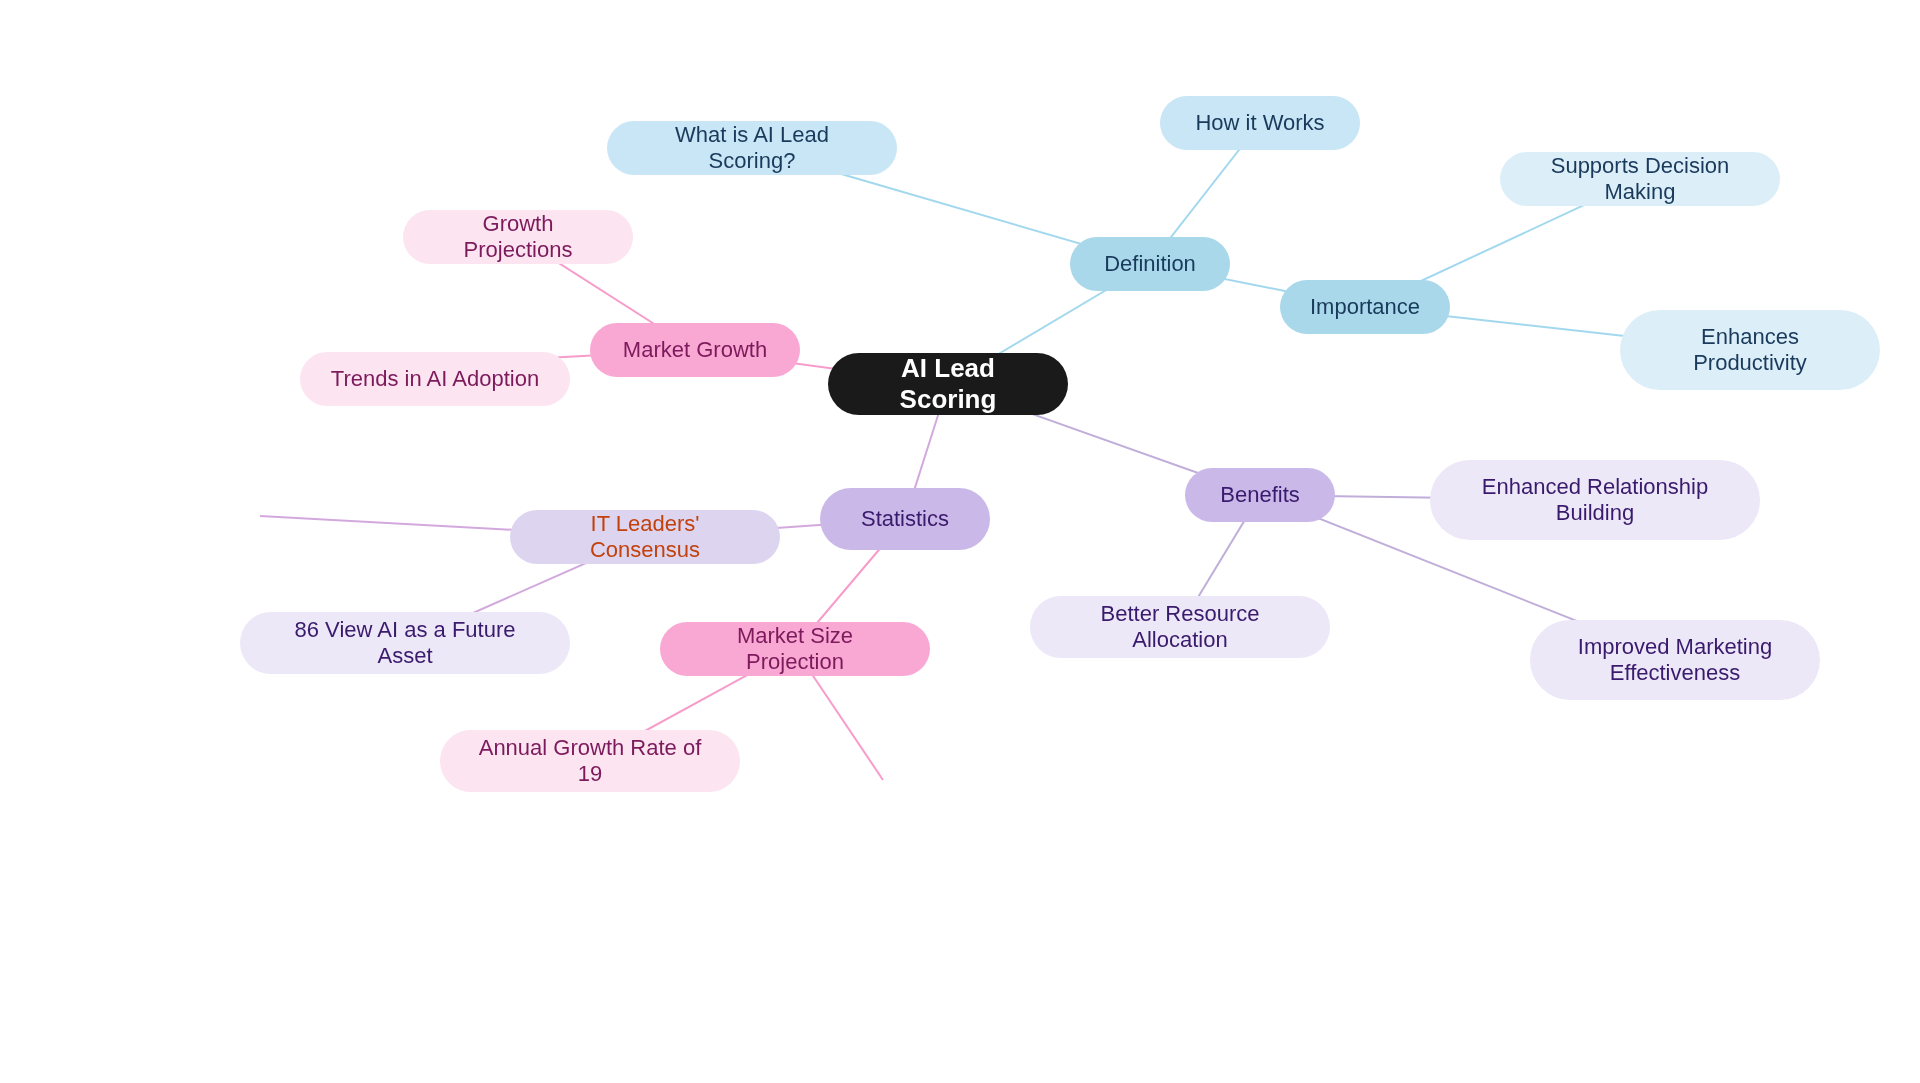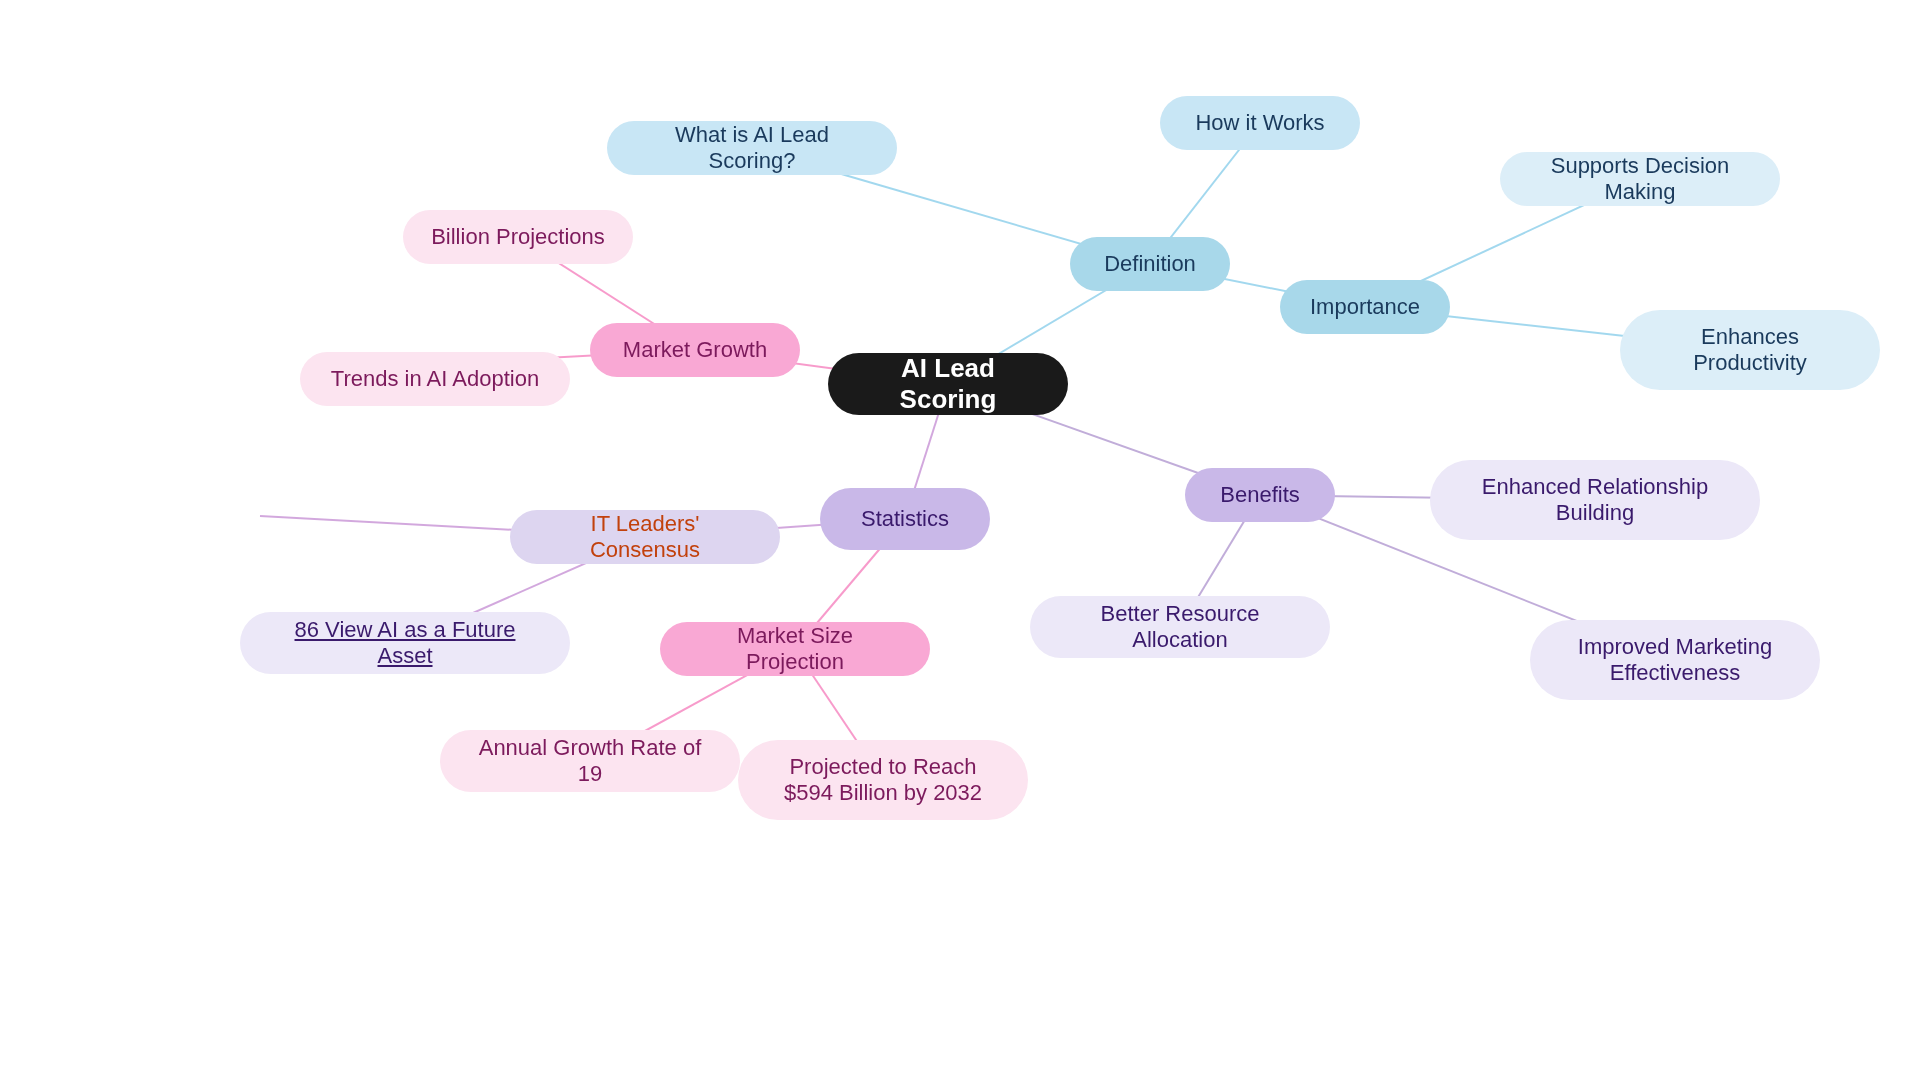--- a/index.html
+++ b/index.html
@@ -112,25 +112,24 @@
       <line x1="795" y1="649" x2="883" y2="780" stroke="#f472b6" stroke-width="2" opacity="0.7"></line>
     </svg>
 <div class="node node-center" style="left: 828px; top: 353px; width: 240px; height: 62px;">AI Lead Scoring</div>
     <div class="node node-blue-medium" style="left: 1070px; top: 237px; width: 160px; height: 54px;">Definition</div>
     <div class="node node-blue-light" style="left: 1160px; top: 96px; width: 200px; height: 54px;">How it Works</div>
     <div class="node node-blue-light" style="left: 607px; top: 121px; width: 290px; height: 54px;">What is AI Lead Scoring?</div>
     <div class="node node-blue-medium" style="left: 1280px; top: 280px; width: 170px; height: 54px;">Importance</div>
     <div class="node node-blue-lighter" style="left: 1500px; top: 152px; width: 280px; height: 54px;">Supports Decision Making</div>
     <div class="node node-blue-lighter" style="left: 1620px; top: 310px; width: 260px; height: 80px;">Enhances Productivity</div>
     <div class="node node-pink" style="left: 590px; top: 323px; width: 210px; height: 54px;">Market Growth</div>
-    <div class="node node-pink-light" style="left: 403px; top: 210px; width: 230px; height: 54px;">Billion Projections</div>
+    <div class="node node-pink-light" style="left: 403px; top: 210px; width: 230px; height: 54px;">Growth Projections</div>
     <div class="node node-pink-light" style="left: 300px; top: 337px; width: 270px; height: 54px; margin-top: 15px;">Trends in AI Adoption</div>
     <div class="node node-purple" style="left: 1185px; top: 468px; width: 150px; height: 54px;">Benefits</div>
     <div class="node node-purple-lighter" style="left: 1430px; top: 460px; width: 330px; height: 80px;">Enhanced Relationship Building</div>
     <div class="node node-purple-lighter" style="left: 1530px; top: 620px; width: 290px; height: 80px;">Improved Marketing Effectiveness</div>
     <div class="node node-purple-lighter" style="left: 1030px; top: 596px; width: 300px; height: 62px;">Better Resource Allocation</div>
     <div class="node node-purple" style="left: 820px; top: 488px; width: 170px; height: 62px;">Statistics</div>
     <div class="node node-purple-light" style="left: 510px; top: 510px; width: 270px; height: 54px;">IT Leaders' Consensus</div>
-    <div class="node node-purple-lighter" style="left: 240px; top: 612px; width: 330px; height: 62px; text-decoration: underline;">86 View AI as a Future Asset</div>
+    <div class="node node-purple-lighter" style="left: 240px; top: 612px; width: 330px; height: 62px;">86 View AI as a Future Asset</div>
     <div class="node node-pink" style="left: 660px; top: 622px; width: 270px; height: 54px;">Market Size Projection</div>
     <div class="node node-pink-light" style="left: 440px; top: 730px; width: 300px; height: 62px;">Annual Growth Rate of 19</div>
-    <div class="node node-pink-light" style="left: 738px; top: 740px; width: 290px; height: 80px;">Projected to Reach $594 Billion by 2032</div>
   </div>
 
 </body></html>

